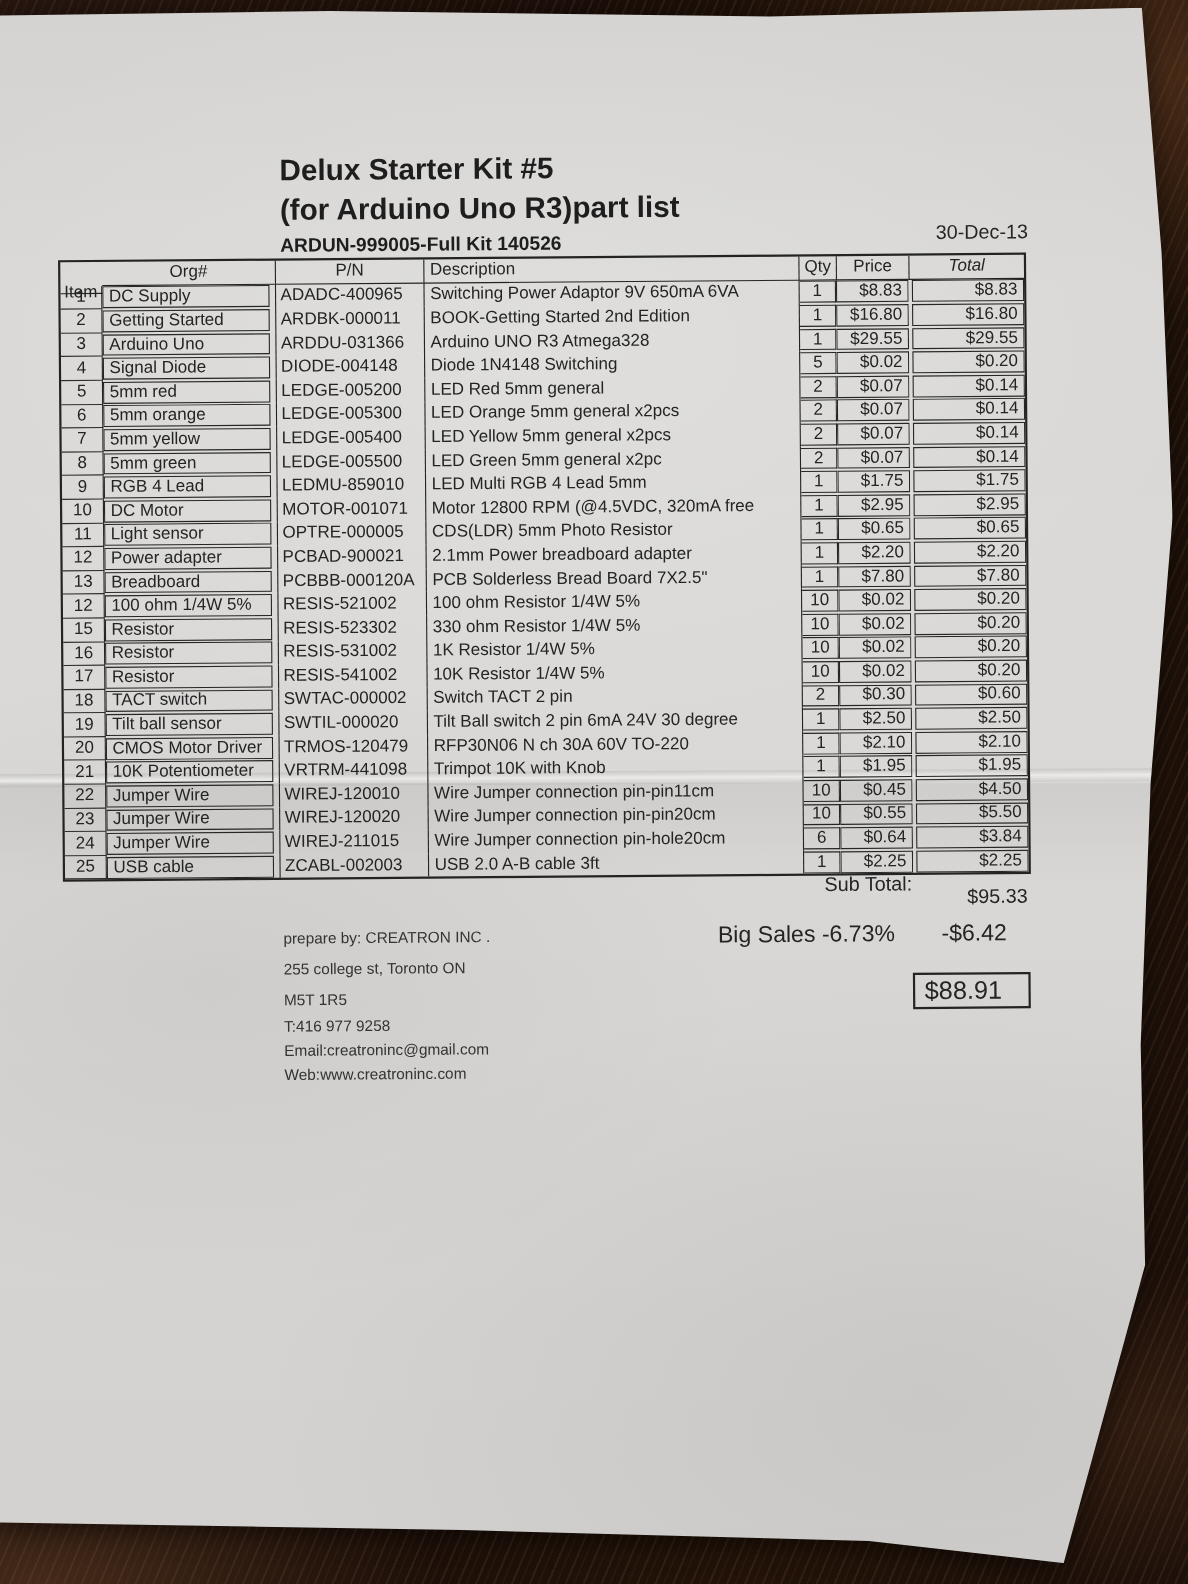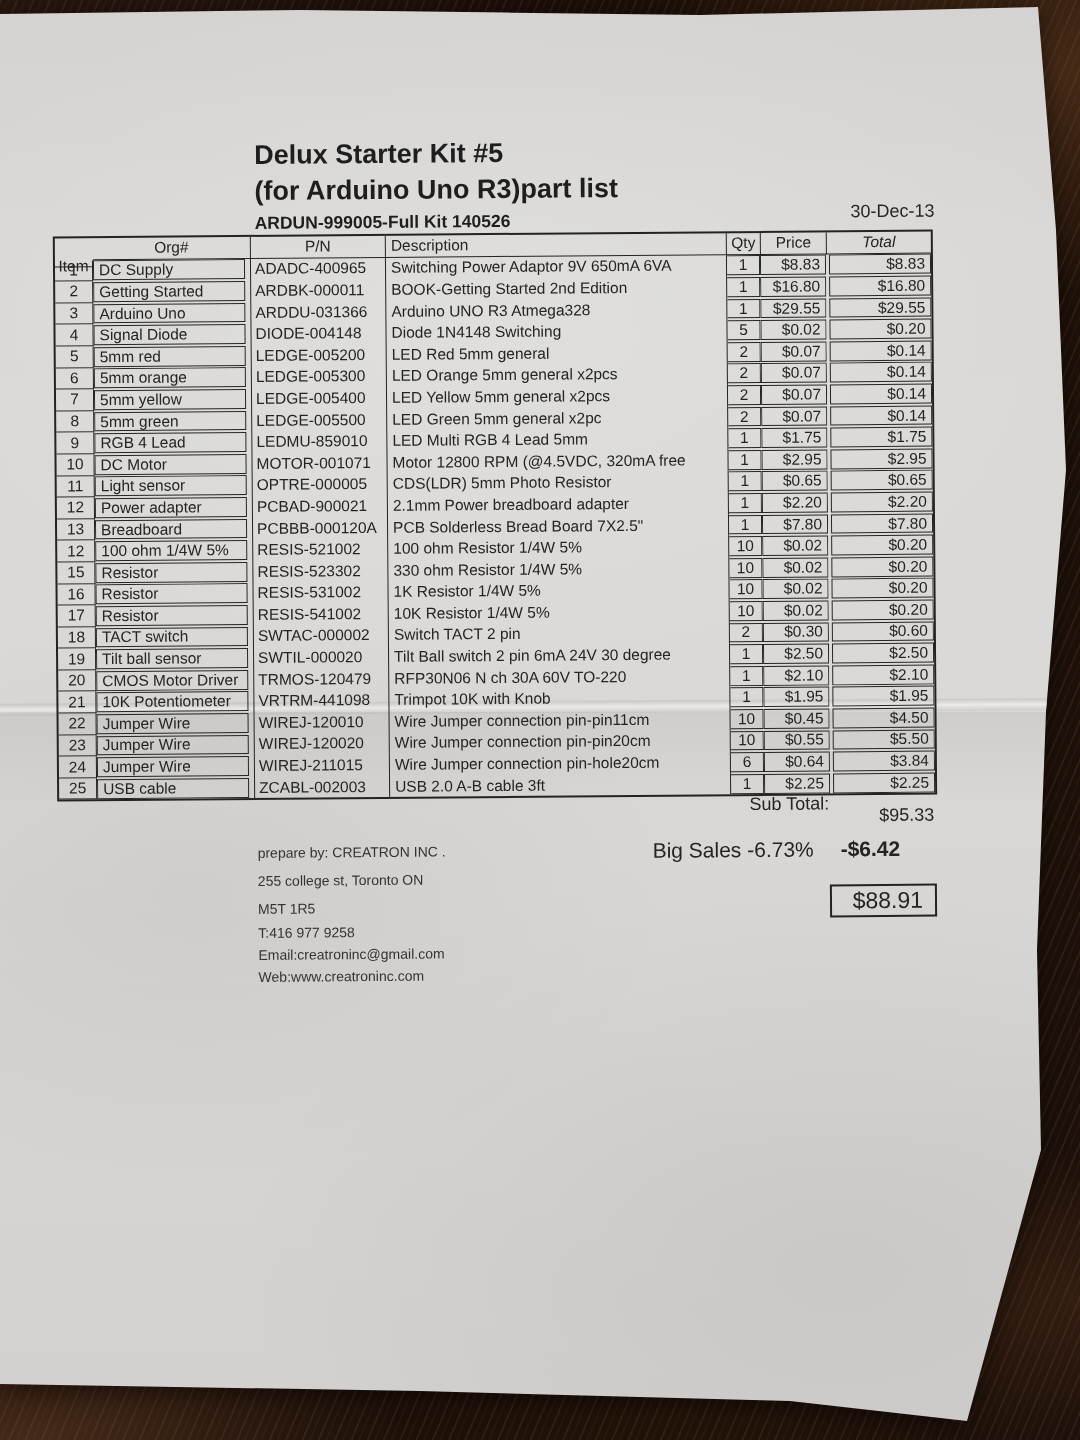--- a/index.html
+++ b/index.html
@@ -78,26 +78,26 @@
   .c-qty{border-left:1.6px solid #232323;}
   .box{flex:1;display:flex;align-items:center;margin:0.9px 0;border:1.5px solid #262626;box-sizing:border-box;min-width:0;white-space:nowrap;overflow:hidden;}
   .b-org{margin-right:5px;padding-left:5px;border-width:1.6px;}
   .b-qty{border-left:none;justify-content:center;}
   .b-price{justify-content:flex-end;padding-right:5px;}
   .b-total{margin-left:3px;justify-content:flex-end;padding-right:5px;border-width:1.7px;}
 
   .subtotal-label{position:absolute;left:660px;top:796px;width:167px;text-align:right;font-size:18px;color:#242424;}
   .subtotal-value{position:absolute;left:820px;top:795px;width:112px;text-align:right;font-size:18px;color:#242424;margin-top:13px;}
   .discount-label{position:absolute;left:650px;top:840px;font-size:21px;color:#242424;}
-  .discount-value{position:absolute;left:838px;top:840px;width:90px;text-align:left;font-size:21px;color:#242424;font-weight:bold;}
+  .discount-value{position:absolute;left:838px;top:840px;width:90px;text-align:center;font-size:21px;color:#242424;}
   .grand-total{
     position:absolute;left:827px;top:887px;width:107px;height:33px;
     border:2.2px solid #232323;box-sizing:border-box;
     display:flex;align-items:center;justify-content:flex-end;
-    padding-right:12px;font-size:23px;color:#242424;
+    padding-right:24px;font-size:23px;color:#242424;
   }
   .footer-line{position:absolute;left:255px;font-size:14px;color:#343434;white-space:nowrap;}
   .fl1{top:843px;}.fl2{top:871px;}.fl3{top:899px;}.fl4{top:923px;}.fl5{top:945px;}.fl6{top:967px;}
 </style>
 </head>
 <body>
 
 <div class="wood">
   <div class="scratch"></div>
 </div>

